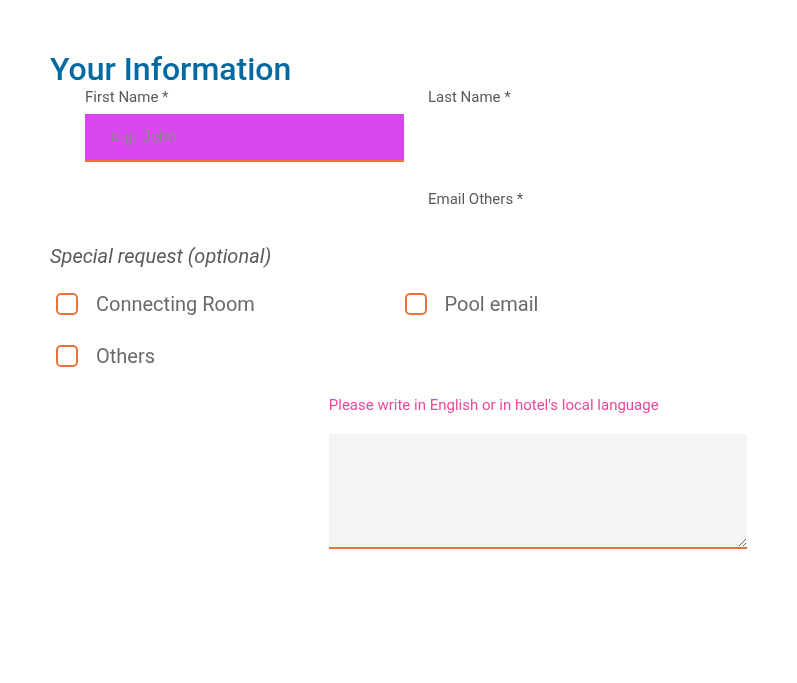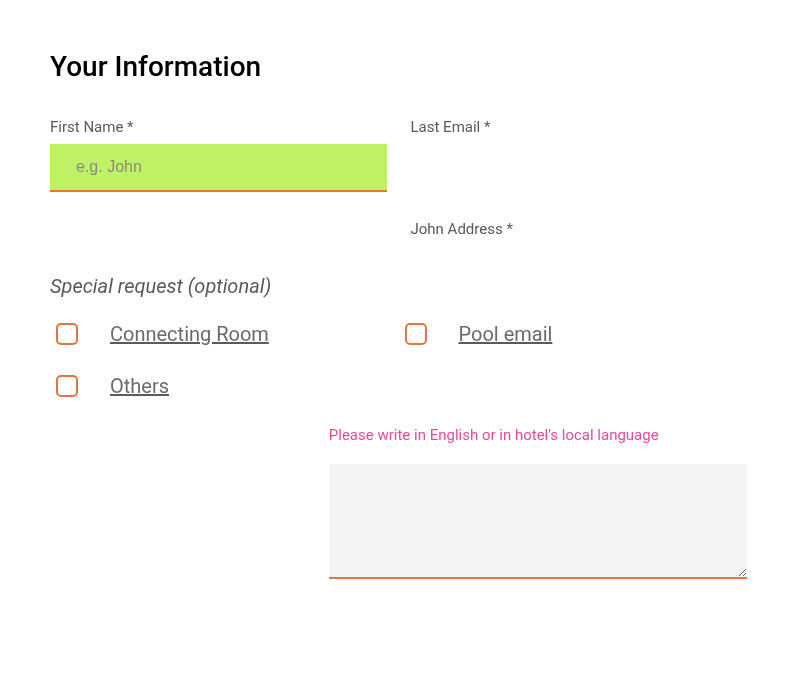--- a/index.html
+++ b/index.html
@@ -5,42 +5,42 @@
     * { box-sizing: border-box; margin: 0; padding: 0; }
     body {
       font-family: -apple-system, BlinkMacSystemFont, "Segoe UI", Roboto, sans-serif;
       background: #fff;
       width: 797px;
       height: 683px;
       padding: 50px;
       color: #5a5a5a;
     }
     .title {
-      font-size: 28px;
+      font-size: 32px;
       font-weight: 500;
-      color: #000000;
-      margin-bottom: 35px;
+      color: #0369a1;
     }
     .row {
       display: flex;
       gap: 24px;
       margin-bottom: 28px;
+      margin-left: 35px;
     }
     .field {
       flex: 1;
       display: flex;
       flex-direction: column;
     }
     .field-label {
       font-size: 15px;
       color: #5a5a5a;
       margin-bottom: 8px;
     }
     .text-input {
-      background: #bef264;
+      background: #d946ef;
       border: none;
       border-bottom: 2px solid #e8743b;
       padding: 14px 26px;
       font-size: 16px;
       color: #333;
       outline: none;
       width: 100%;
     }
     .text-input::placeholder { color: #8a8a8a; }
     .subheading {
@@ -51,24 +51,23 @@
       font-style: italic;
     }
     .checks {
       display: flex;
       flex-wrap: wrap;
     }
     .check-item {
       width: 50%;
       display: flex;
       align-items: center;
-      gap: 32px;
+      gap: 18px;
       margin-bottom: 28px;
       padding-left: 6px;
-      text-decoration: underline;
     }
     .checkbox {
       width: 22px;
       height: 22px;
       border: 2px solid #e8743b;
       border-radius: 5px;
       background: #fff;
       cursor: pointer;
       flex-shrink: 0;
     }
@@ -103,29 +102,29 @@
 <body>
 
 <h1 class="title">Your Information</h1>
 
 <div class="row">
   <div class="field">
     <label class="field-label">First Name *</label>
     <input type="text" class="text-input" placeholder="e.g. John" style="">
   </div>
   <div class="field">
-    <label class="field-label">Last Email *</label>
+    <label class="field-label">Last Name *</label>
   </div>
 </div>
 
 <div class="row">
   <div class="field">
   </div>
   <div class="field">
-    <label class="field-label">John Address *</label>
+    <label class="field-label">Email Others *</label>
   </div>
 </div>
 
 <div class="subheading">Special request (optional)</div>
 
 <div class="checks">
   <div class="check-item">
     <div class="checkbox"></div>
     <span class="check-label">Connecting Room</span>
   </div>

